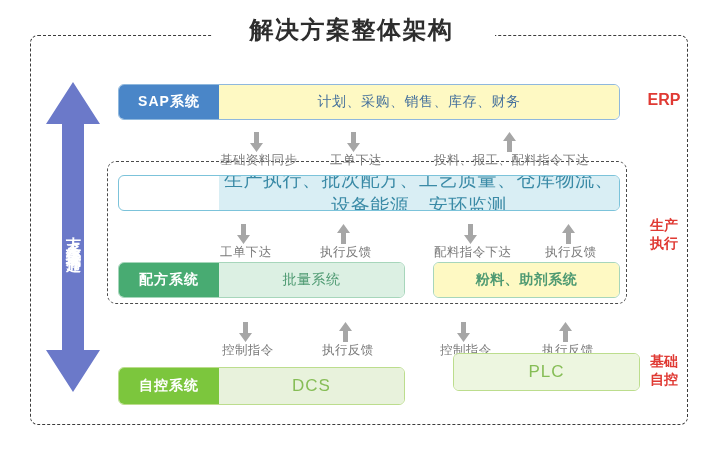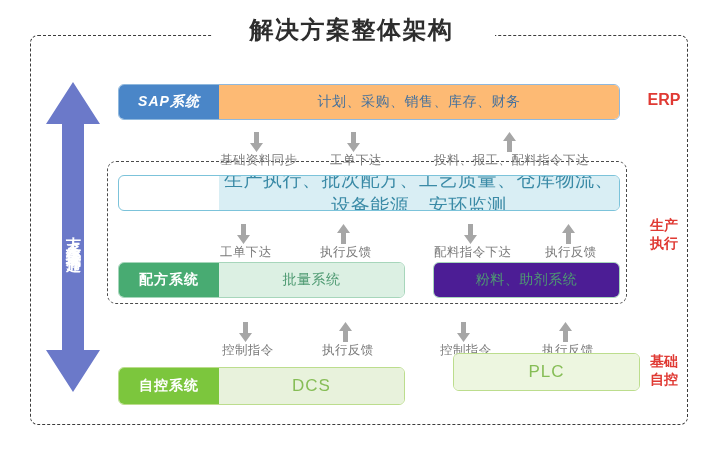--- a/index.html
+++ b/index.html
@@ -116,22 +116,22 @@
     font-size: 14px;
     letter-spacing: 0.5px;
     text-align: center;
   }
 
   
   .row-sap {
     left: 118px; top: 84px; width: 502px; height: 36px;
     border: 1px solid #8fb8dd;
   }
-  .row-sap .box-label { width: 100px; background: #4a86c8; font-style: italic; }
-  .row-sap .box-body { background: #fdba74; color: #46719c; }
+  .row-sap .box-label { width: 100px; background: #4a86c8; }
+  .row-sap .box-body { background: #fef9c3; color: #46719c; }
 
   
   .row-mes {
     left: 118px; top: 175px; width: 502px; height: 36px;
     border: 1px solid #7cc3da;
   }
   .row-mes .box-label { width: 100px; background: #2196c4; margin-top: 48px; }
   .row-mes .box-body { background: #d9eef4; color: #3a8aa6; font-size: 19px; }
 
   
@@ -141,21 +141,21 @@
   }
   .row-recipe .box-label { width: 100px; background: #48ab72; }
   .row-recipe .box-body { background: #dcf0e3; color: #4e9a72; }
 
   
   .row-powder {
     left: 433px; top: 262px; width: 187px; height: 36px;
     border: 1px solid #a7d6bb;
     background: #e2f2e8;
   }
-  .row-powder .box-body { background: #4c1d95; color: #4e9a72; }
+  .row-powder .box-body { background: #fef9c3; color: #4e9a72; font-weight: bold; }
 
   
   .row-auto {
     left: 118px; top: 353px; width: 287px; height: 38px;
     border: 1px solid #bcdd8d;
     margin-top: 14px;
   }
   .row-auto .box-label { width: 100px; background: #7cc63d; }
   .row-auto .box-body { background: #e8f2dc; color: #86bd56; font-size: 17px; letter-spacing: 1px; }
 

